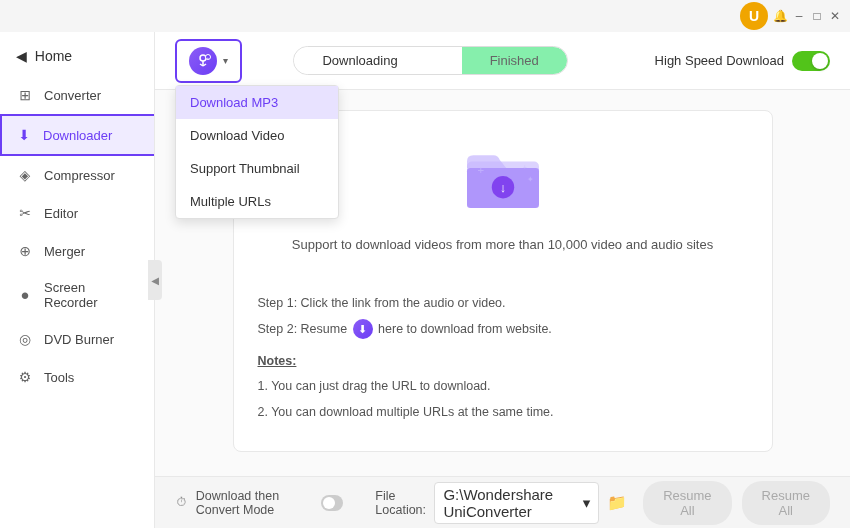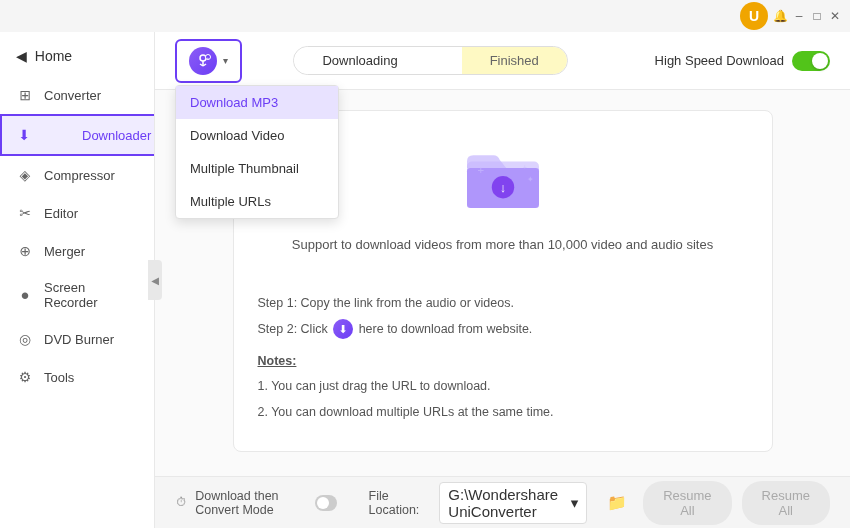--- a/index.html
+++ b/index.html
@@ -205,21 +205,21 @@
       border: 1px solid #ddd;
       border-radius: 20px;
       overflow: hidden;
       margin: 0 auto;
       gap: 36px;
     }
     .tab {
       padding: 6px 28px;
       font-size: 13px;
       color: #666;
-      background: #fef9c3;
+      background: #86efac;
       cursor: pointer;
       border: none;
     }
     .tab.active {
       background: #fff;
       color: #333;
       font-weight: 500;
     }
     .tab:first-child { border-radius: 20px 0 0 20px; }
     .tab:last-child { border-radius: 0 20px 20px 0; }
@@ -353,21 +353,21 @@
       width: 12px;
       height: 12px;
       background: white;
       border-radius: 50%;
       top: 2px;
       left: 2px;
     }
     .file-location {
       display: flex;
       align-items: center;
-      gap: 20px;
+      gap: 8px;
       font-size: 12.5px;
       color: #555;
       margin-left: 16px;
     }
     .file-path-select {
       display: flex;
       align-items: center;
       gap: 4px;
       padding: 3px 8px;
       background: white;
@@ -436,21 +436,21 @@
       <span>◀</span>
       <span>Home</span>
     </div>
 
     <div class="sidebar-item">
       <span class="sidebar-icon">⊞</span>
       <span class="sidebar-label">Converter</span>
     </div>
     <div class="sidebar-item active" style="border:2px solid #6c3ef5; border-right:none; border-left:2px solid #6c3ef5; background:#f0ecff;">
       <span class="sidebar-icon" style="color:#6c3ef5;">⬇</span>
-      <span class="sidebar-label" style="color:#6c3ef5; font-weight:500;margin-left:39px;">Downloader</span>
+      <span class="sidebar-label" style="color:#6c3ef5; font-weight:500;">Downloader</span>
     </div>
     <div class="sidebar-item">
       <span class="sidebar-icon">◈</span>
       <span class="sidebar-label">Compressor</span>
     </div>
     <div class="sidebar-item">
       <span class="sidebar-icon">✂</span>
       <span class="sidebar-label">Editor</span>
     </div>
     <div class="sidebar-item">
@@ -488,21 +488,21 @@
               <circle cx="13" cy="4" r="2.5" fill="#6c3ef5" stroke="white" stroke-width="1"></circle>
               <text x="13" y="6" text-anchor="middle" font-size="4" fill="white">+</text>
             </svg>
           </div>
           <span class="dropdown-arrow">▾</span>
         </div>
 
         <div class="dropdown-menu">
           <div class="dropdown-item selected">Download MP3</div>
           <div class="dropdown-item">Download Video</div>
-          <div class="dropdown-item">Multiple Thumbnail</div>
+          <div class="dropdown-item">Support Thumbnail</div>
           <div class="dropdown-item">Multiple URLs</div>
         </div>
       </div>
 
       <div class="tab-group">
         <div class="tab active">Downloading</div>
         <div class="tab">Finished</div>
       </div>
 
       <div class="speed-control">
@@ -528,23 +528,23 @@
 
             <text x="18" y="38" font-size="14" fill="#c4b5fd" opacity="0.8">+</text>
             <text x="80" y="48" font-size="10" fill="#c4b5fd" opacity="0.8">✦</text>
             <text x="75" y="32" font-size="8" fill="#c4b5fd" opacity="0.6">+</text>
           </svg>
         </div>
 
         <p class="support-text">Support to download videos from more than 10,000 video and audio sites</p>
 
         <div class="instructions">
-          <p>Step 1: Copy the link from the audio or videos.</p>
+          <p>Step 1: Click the link from the audio or video.</p>
           <p>
-            <span>Step 2: Click</span>
+            <span>Step 2: Resume</span>
             <span class="inline-icon">⬇</span>
             <span>here to download from website.</span>
           </p>
           <p class="notes-title" style="font-weight:600; margin-top:8px;">Notes:</p>
           <p>1. You can just drag the URL to download.</p>
           <p>2. You can download multiple URLs at the same time.</p>
         </div>
       </div>
     </div>
 

